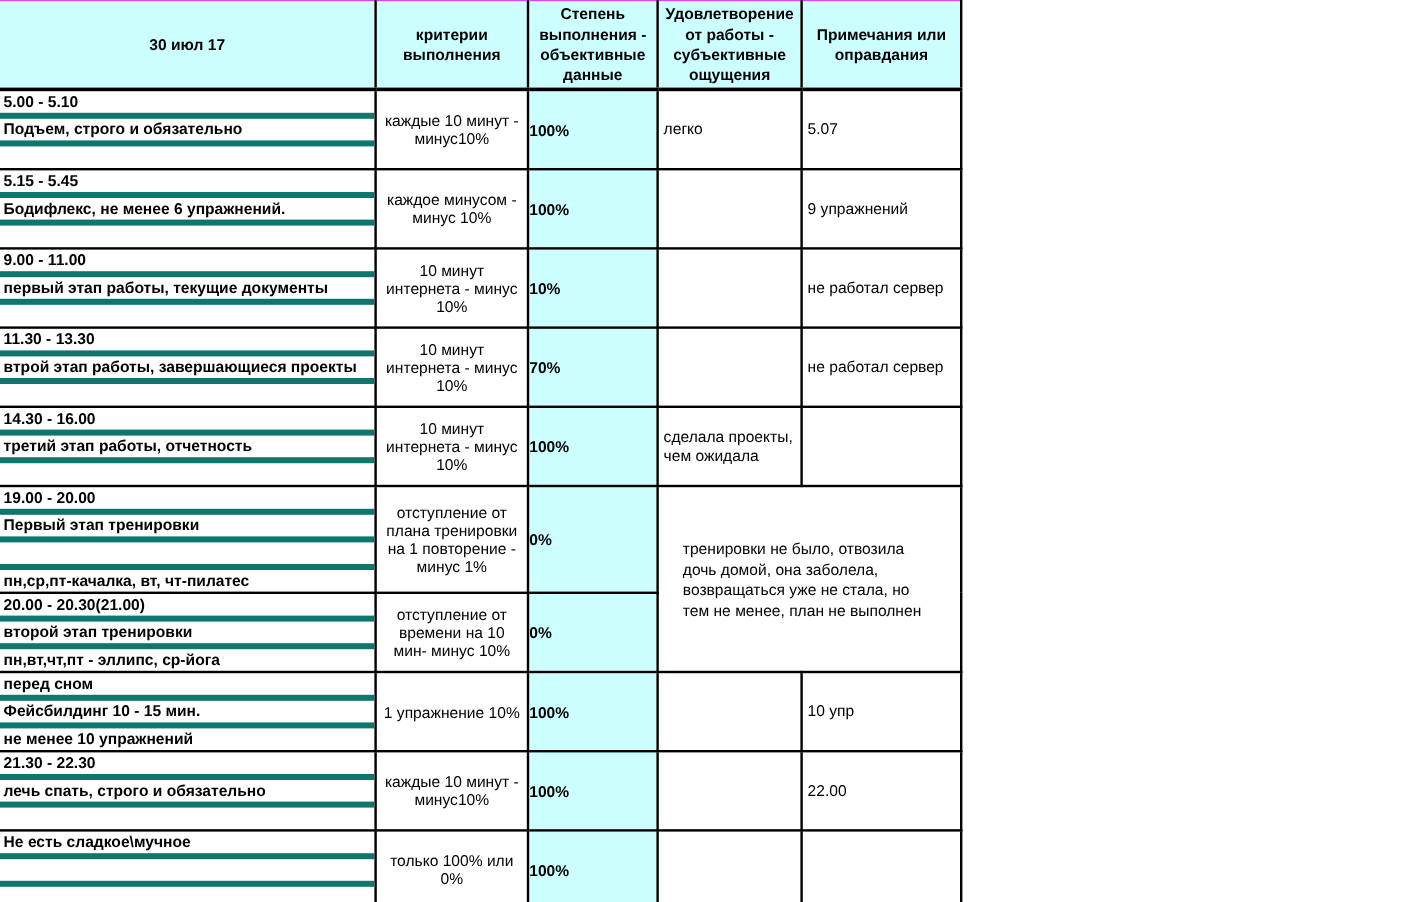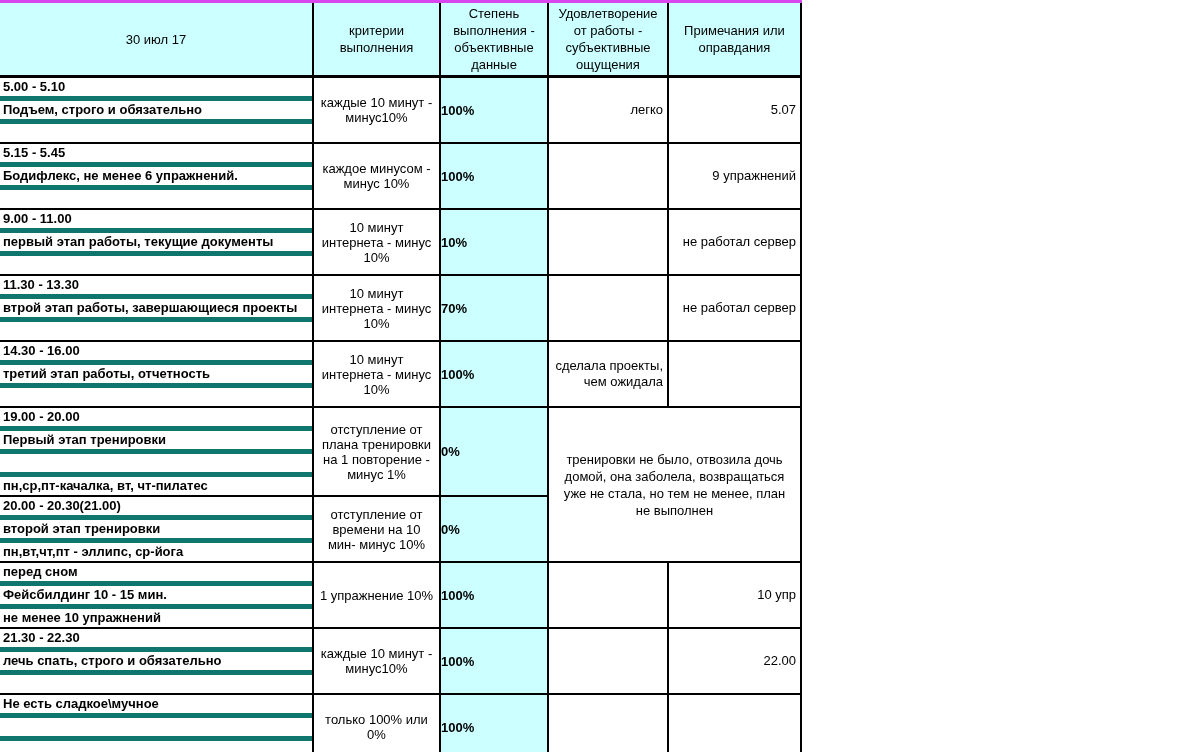--- a/index.html
+++ b/index.html
@@ -10,37 +10,37 @@
   }
   table{
     border-collapse:collapse;table-layout:fixed;width:801px;margin:0;
   }
   td{
     border:2px solid #000;padding:0;vertical-align:middle;overflow:hidden;
     font-size:13px;
   }
   
   tr.hdr td{
-    background:#ccffff;border-top:3px solid #d946ef;border-bottom:3px solid #000;
-    font-weight:normal;text-align:center;line-height:17px;height:72px;padding:0 3px;
+    background:#ccffff;border-top:1px solid #d946ef;border-bottom:3px solid #000;
+    font-weight:bold;text-align:center;line-height:17px;height:72px;padding:0 3px;
   }
   
   td.c1{border-left:none;vertical-align:top;}
   td.c1 .line{
     height:18px;line-height:18px;border-bottom:5px solid #0f766e;
     padding-left:3px;font-weight:bold;white-space:nowrap;font-size:13px;
   }
   td.c1 .line:last-child{border-bottom:none;}
   
   td.crit{text-align:center;line-height:15px;padding:2px 3px;background:#fff;}
   
   td.deg{background:#ccffff;text-align:left;font-weight:bold;}
   
-  td.sat,td.note{background:#fff;text-align:right;line-height:16px;padding:2px 4px;}
-  td.merged{background:#fff;text-align:center;line-height:17px;padding:2px 8px;margin-top:24px;}
+  td.sat,td.note{background:#fff;text-align:left;line-height:16px;padding:2px 4px;}
+  td.merged{background:#fff;line-height:17px;padding:2px 20px;margin-top:24px;}
   
   tr.sum td{background:#ccffff;border-bottom:3px solid #000;height:50px;}
   tr.sum td.c1{vertical-align:middle;}
   tr.sum .sumlabel{font-weight:bold;padding-left:0;font-size:13px;}
   tr.sum td.crit{font-weight:bold;background:#ccffff;}
 </style>
 </head>
 <body>
 
 <table>

